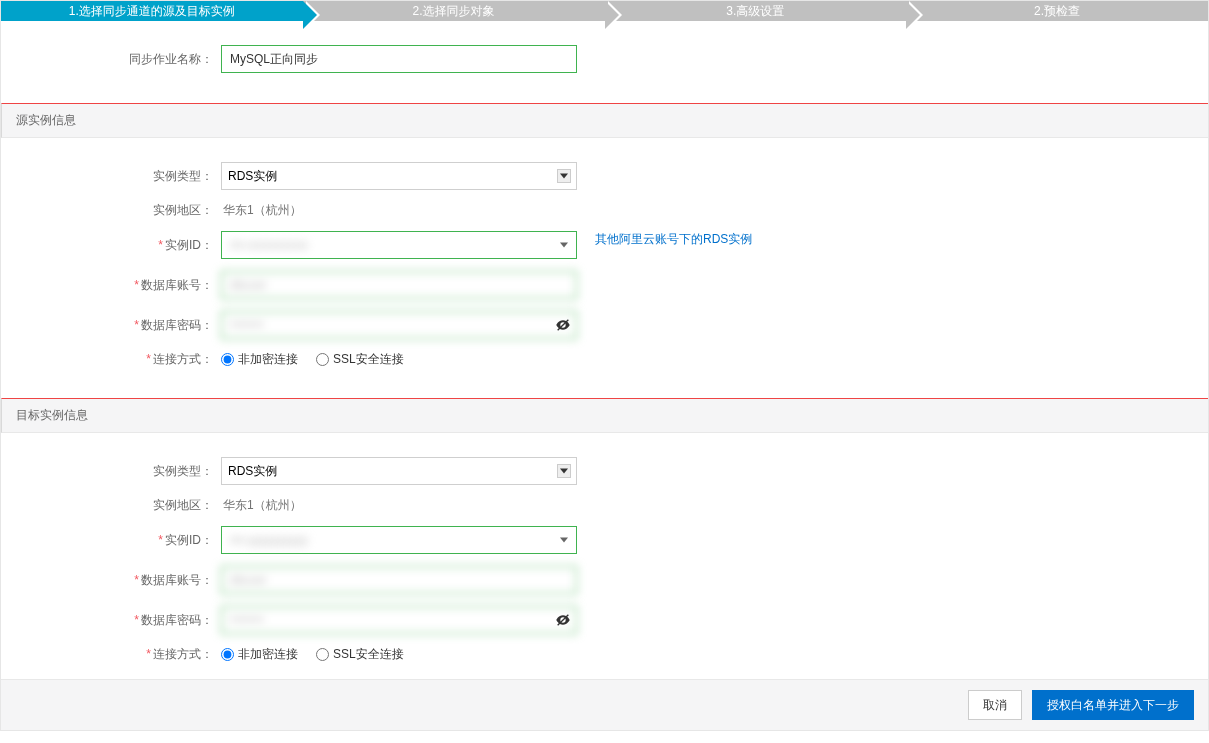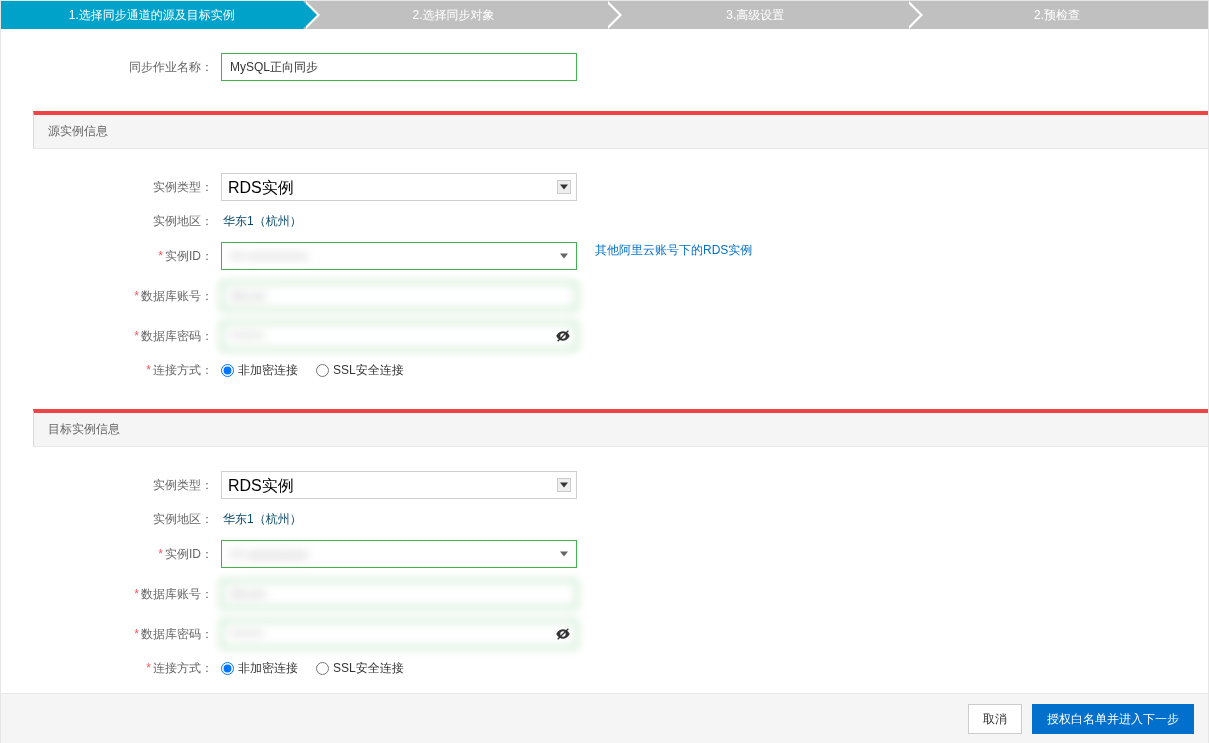--- a/index.html
+++ b/index.html
@@ -9,21 +9,21 @@
     color: #333;
     background: #fff;
   }
   .container {
     width: 1209px;
     border: 1px solid #e6e6e6;
   }
   
   .step-bar {
     display: flex;
-    height: 28px;
+    height: 20px;
     background: #c0c0c0;
   }
   .step {
     position: relative;
     flex: 1;
     display: flex;
     align-items: center;
     justify-content: center;
     color: #fff;
     font-size: 12px;
@@ -76,21 +76,21 @@
   }
   .select-box {
     position: relative;
     width: 356px;
   }
   .select-box select {
     width: 100%;
     height: 28px;
     border: 1px solid #cfcfcf;
     padding: 0 6px;
-    font-size: 16px;
+    font-size: 12px;
     background: #fff;
     appearance: none;
   }
   .select-caret {
     position: absolute;
     right: 6px; top: 50%;
     transform: translateY(-50%);
     width: 14px; height:14px;
     display:flex;align-items:center;justify-content:center;
     background:#eee;
@@ -129,40 +129,39 @@
     cursor: pointer;
   }
   .eye-btn svg { width: 16px; height: 16px; fill: #333; }
 
   .radio-group label {
     margin-right: 18px;
     cursor: pointer;
   }
   .radio-group input[type="radio"] { margin-right: 4px; vertical-align: middle; }
 
-  .static-text { color: #0c4a6e; padding-left: 2px; }
+  .static-text { color: #737373; padding-left: 2px; }
 
   .link-text {
     color: #0070cc;
     margin-left: 18px;
     cursor: pointer;
   }
 
   
   .section {
     margin-top: 14px;
   }
   .section-header {
     background: #f5f5f6;
-    border-top: 4px solid #ef4444;
+    border-top: 1px solid #ef4444;
     border-bottom: 1px solid #e8e8e8;
     border-left: 1px solid #d9d9d9;
     padding: 8px 14px;
     color: #666;
-    margin-left: 32px;
   }
 
   
   .footer {
     background: #f5f5f6;
     border-top: 1px solid #e8e8e8;
     padding: 10px 14px;
     display: flex;
     justify-content: flex-end;
     gap: 10px;

